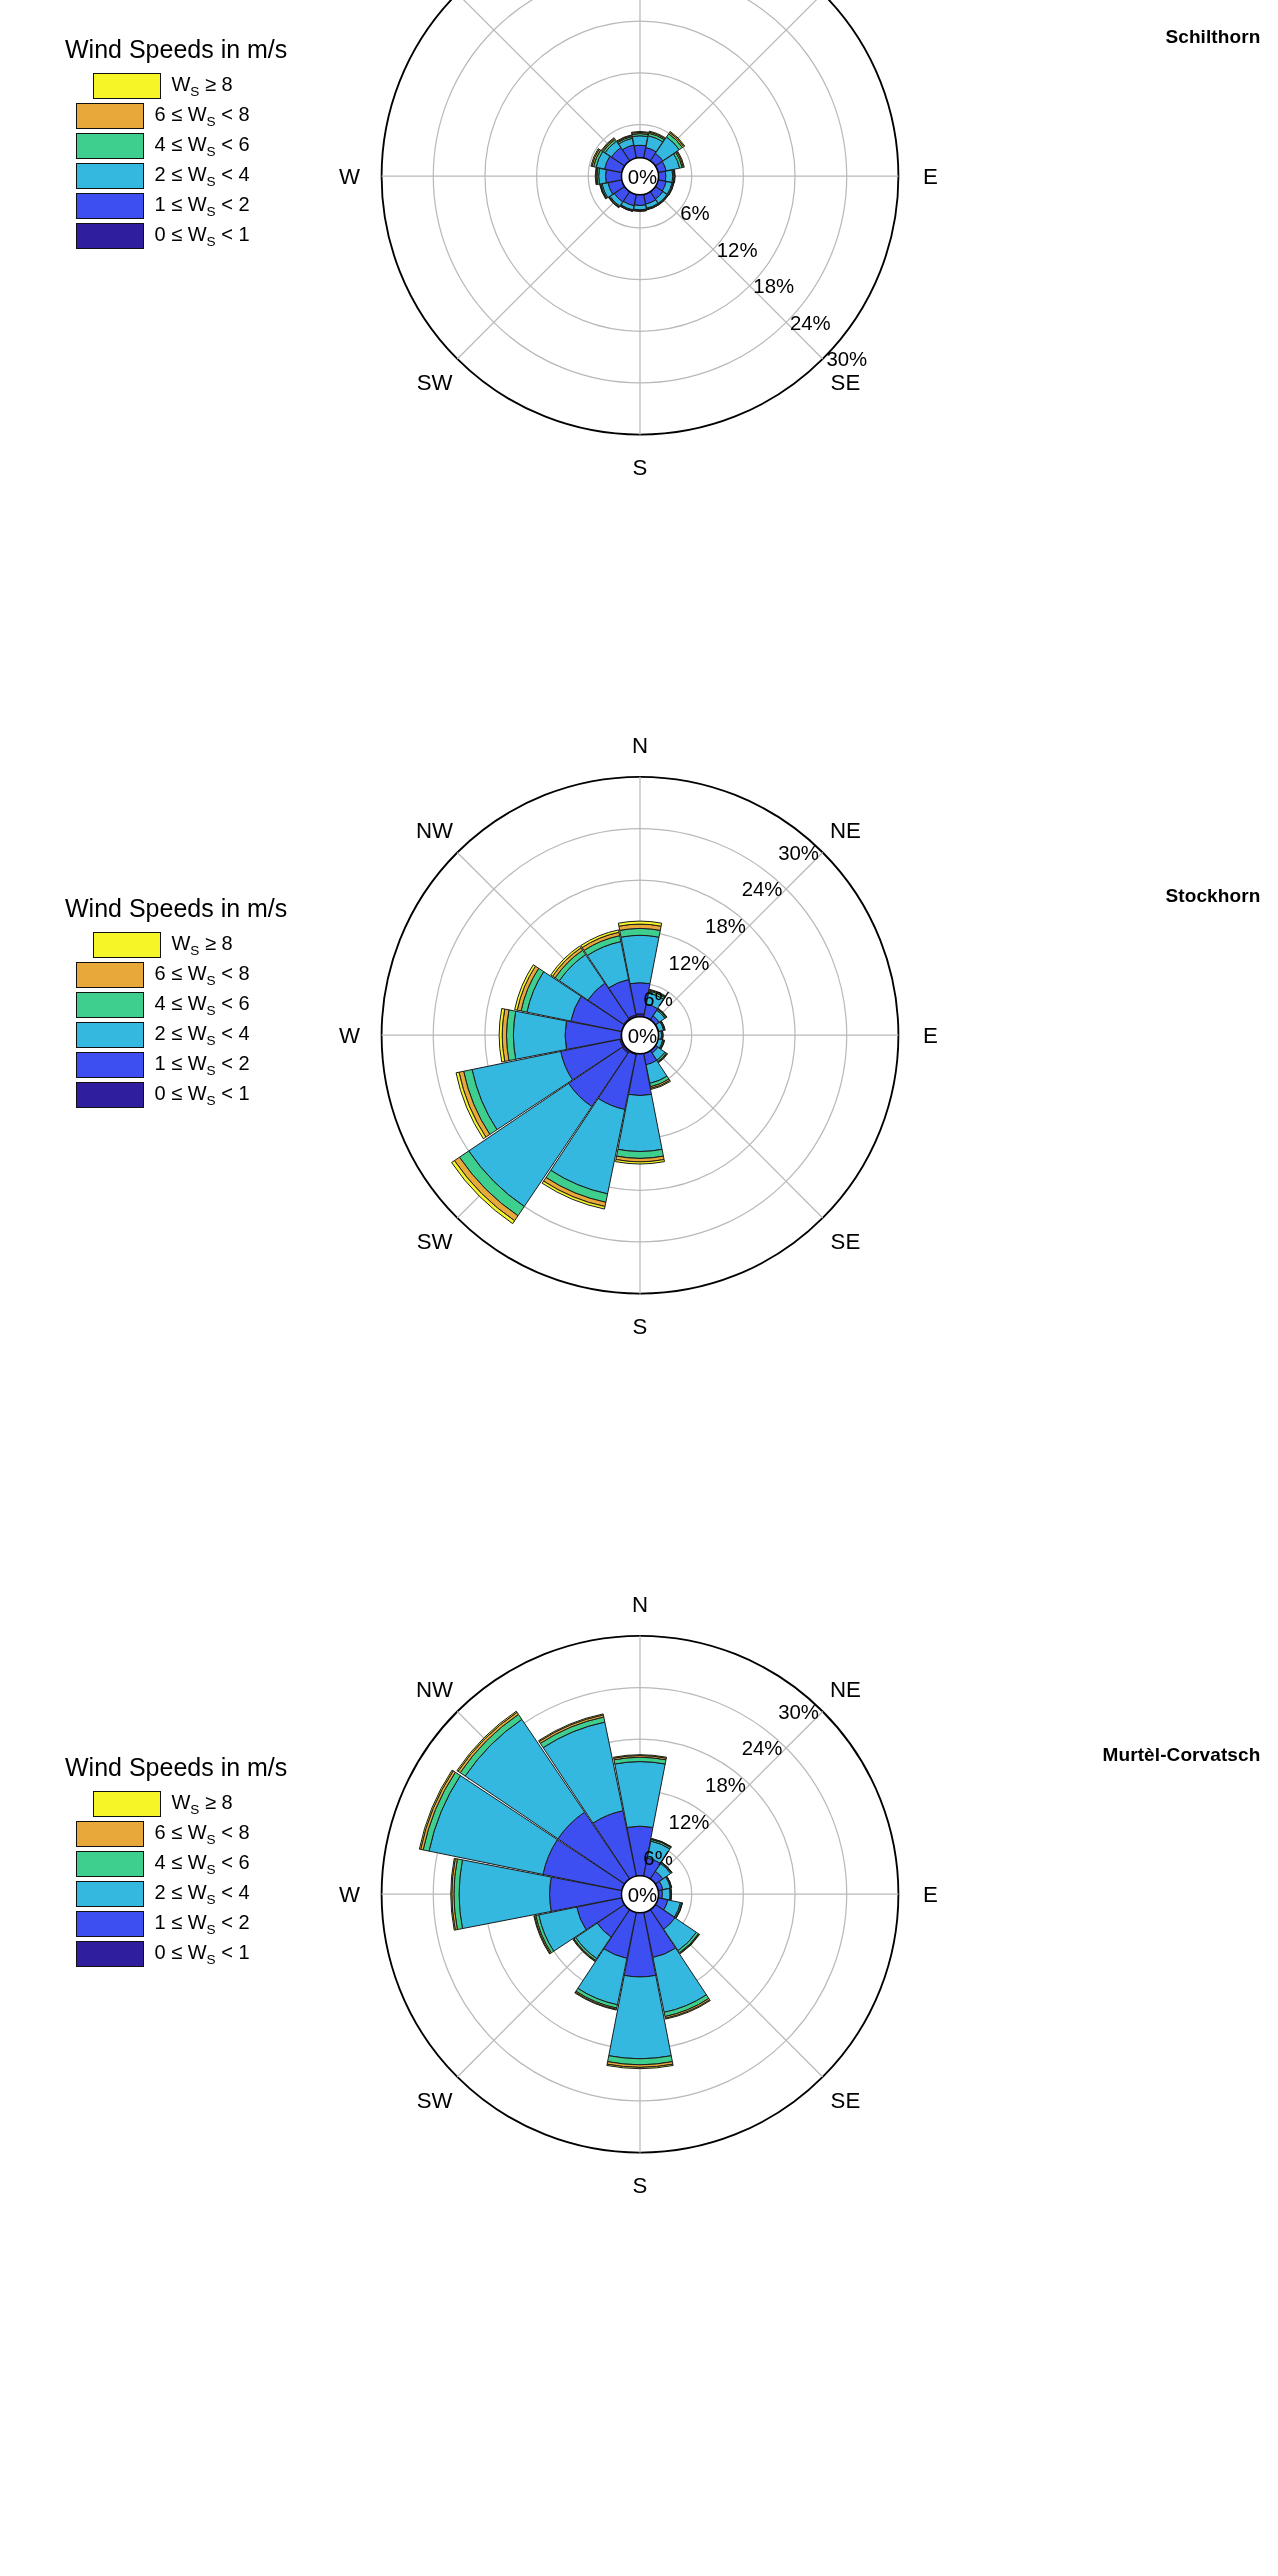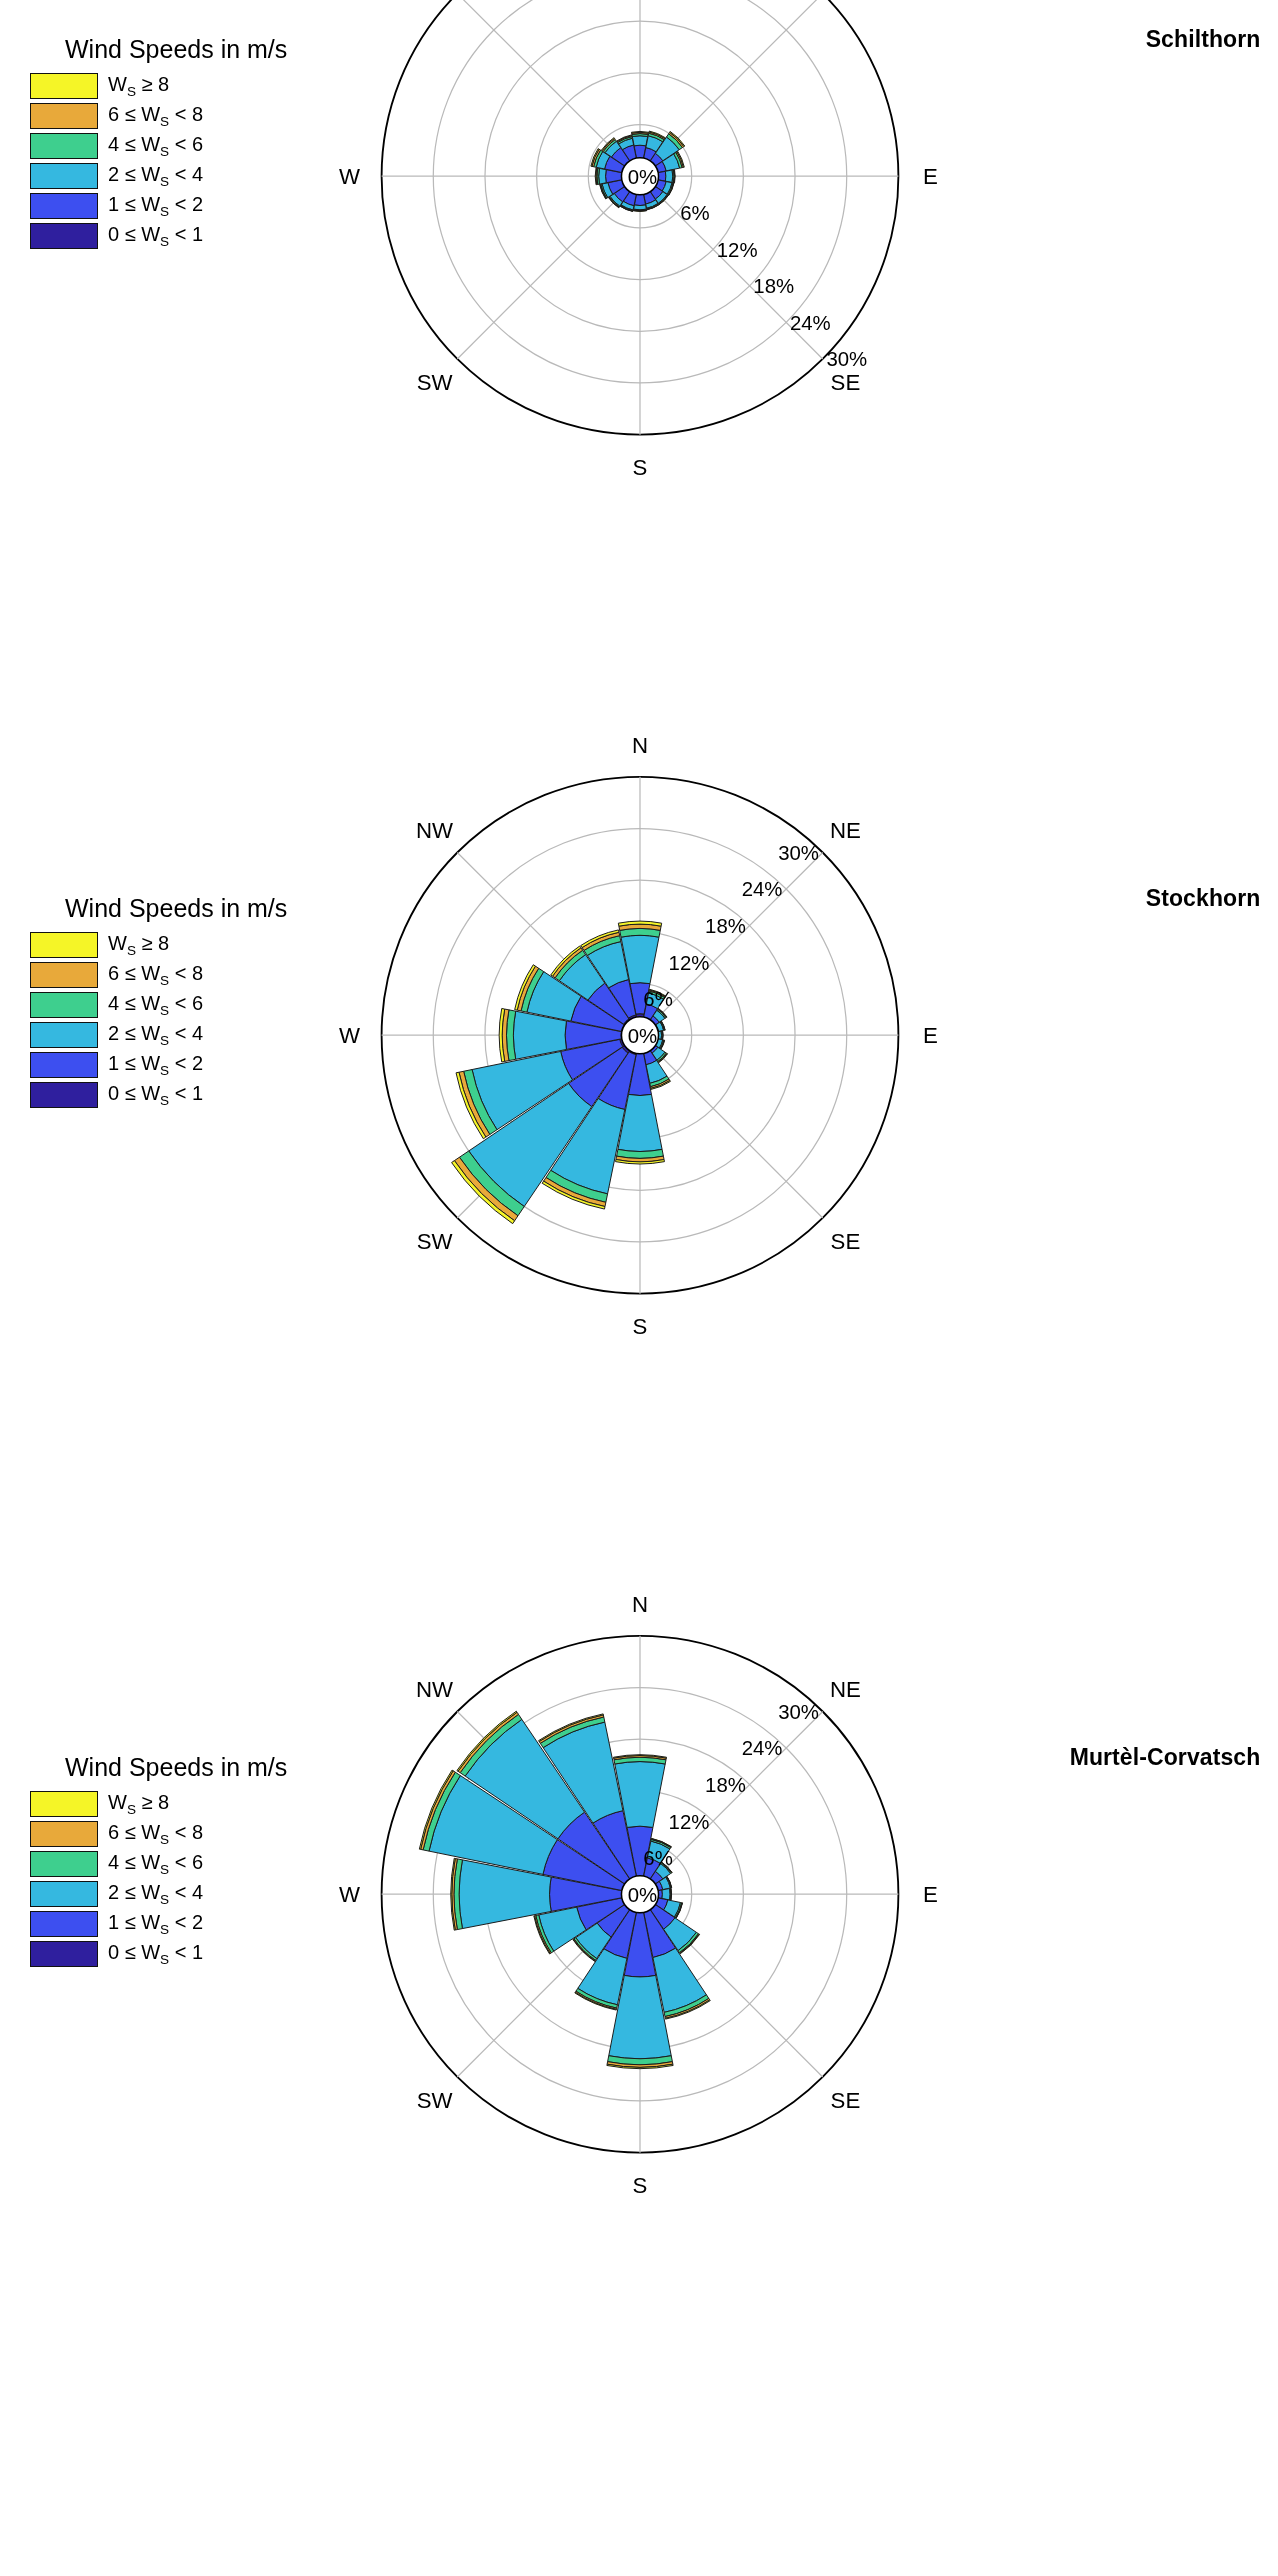--- a/index.html
+++ b/index.html
@@ -18,41 +18,42 @@
   .panel {
     position: relative;
     width: 1279px;
     height: 859px;
     box-sizing: border-box;
   }
   .panel-title {
     position: absolute;
     right: 18.6px;
     top: 26px;
-    font-size: 23px;
+    font-size: 19px;
     font-weight: bold;
     letter-spacing: 0.1px;
     white-space: nowrap;
   }
   .legend {
     position: absolute;
     left: 30px;
     top: 35px;
     width: 266px;
   }
   .legend-title {
     font-size: 25px;
     margin-bottom: 7.4px;
     margin-left: 35px;
     white-space: nowrap;
   }
   .legend-row {
     display: flex;
     align-items: center;
     height: 30px;
+    justify-content: center;
   }
   .legend-swatch {
     width: 68px;
     height: 26px;
     border: 1.2px solid #111;
     box-sizing: border-box;
     flex: 0 0 auto;
   }
   .legend-label {
     margin-left: 10px;

